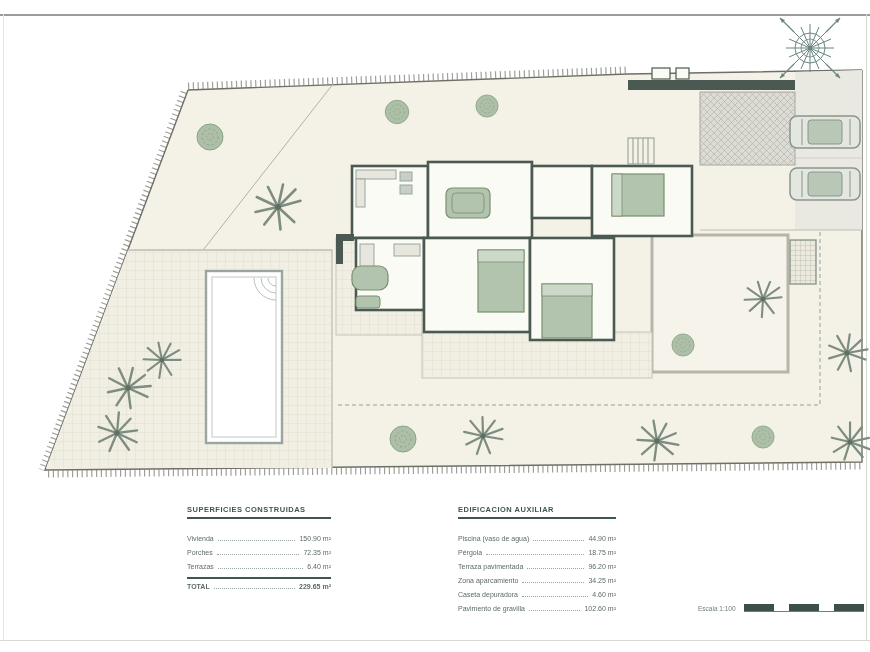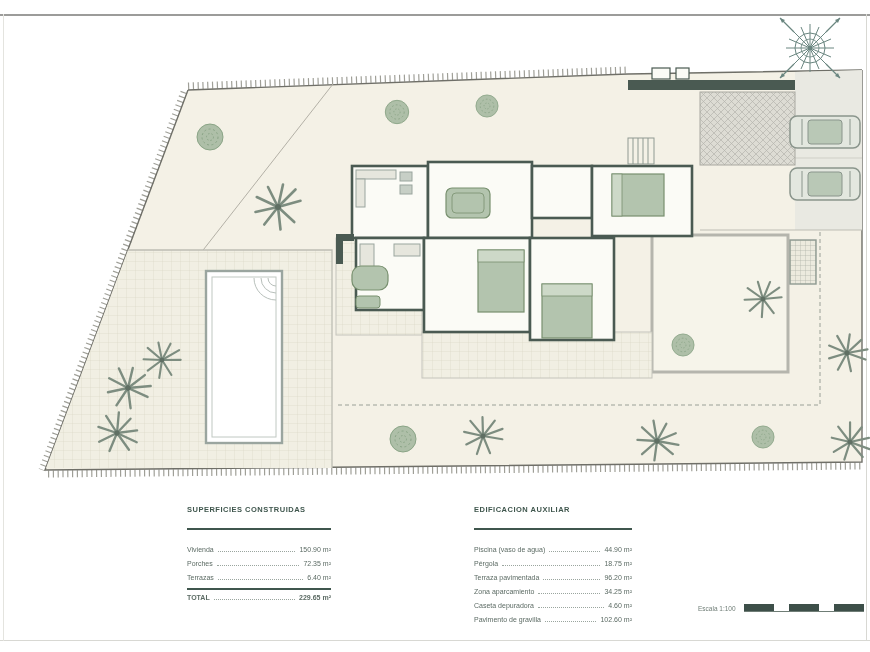--- a/index.html
+++ b/index.html
@@ -5,21 +5,21 @@
   html,body{margin:0;padding:0;background:#ffffff;}
   .sheet{position:relative;width:870px;height:652px;background:#ffffff;overflow:hidden;
          font-family:"Liberation Sans", sans-serif;}
   .frame-top{position:absolute;left:0;top:14px;width:870px;height:2px;background:#9c9c9a;}
   .frame-bottom{position:absolute;left:0;top:640px;width:870px;height:1px;background:#d8d8d3;}
   .frame-right{position:absolute;left:866px;top:14px;width:1px;height:627px;background:#d8d8d3;}
   .frame-left{position:absolute;left:3px;top:14px;width:1px;height:627px;background:#e4e4df;}
   svg{position:absolute;left:0;top:0;}
   .area-table{position:absolute;color:#5c6b64;font-size:7px;line-height:1;}
   .ttitle{font-size:7.5px;font-weight:bold;color:#3f564d;letter-spacing:.5px;
-          border-bottom:2px solid #3f564d;padding-bottom:14px;margin-bottom:16px;white-space:nowrap;}
+          border-bottom:2px solid #3f564d;padding-bottom:3px;margin-bottom:16px;white-space:nowrap;}
   .trow{display:flex;align-items:flex-end;margin:0 0 7px 0;}
   .tlabel{white-space:nowrap;}
   .leader{flex:1;border-bottom:1px dotted #9aa59e;margin:0 4px 1px 4px;min-width:8px;}
   .tvalue{white-space:nowrap;}
   .total-sep{border-top:2px solid #3f564d;margin-top:2px;padding-top:4px;}
   .total-sep .trow{font-weight:bold;margin-bottom:0;}
   .scalebar{position:absolute;left:698px;top:601px;display:flex;align-items:flex-end;}
   .scalelabel{font-size:6.5px;color:#6f7d76;margin-right:8px;white-space:nowrap;}
   .bar{display:flex;align-items:flex-end;border-bottom:1px solid #6f7d76;height:10px;}
   .seg{height:7px;}
@@ -253,21 +253,21 @@
       </div>
     <div class="total-sep">
         <div class="trow">
           <span class="tlabel">TOTAL</span>
           <span class="leader"></span>
           <span class="tvalue">229.65 m²</span>
         </div>
       </div>
   </div>
 
-  <div class="area-table" style="left:474px;top:506px;width:158px;">
+  <div class="area-table" style="left:458px;top:506px;width:158px;">
     <div class="ttitle">EDIFICACION AUXILIAR</div>
     <div>
         <div class="trow">
           <span class="tlabel">Piscina (vaso de agua)</span>
           <span class="leader"></span>
           <span class="tvalue">44.90 m²</span>
         </div>
         <div class="trow">
           <span class="tlabel">Pérgola</span>
           <span class="leader"></span>

